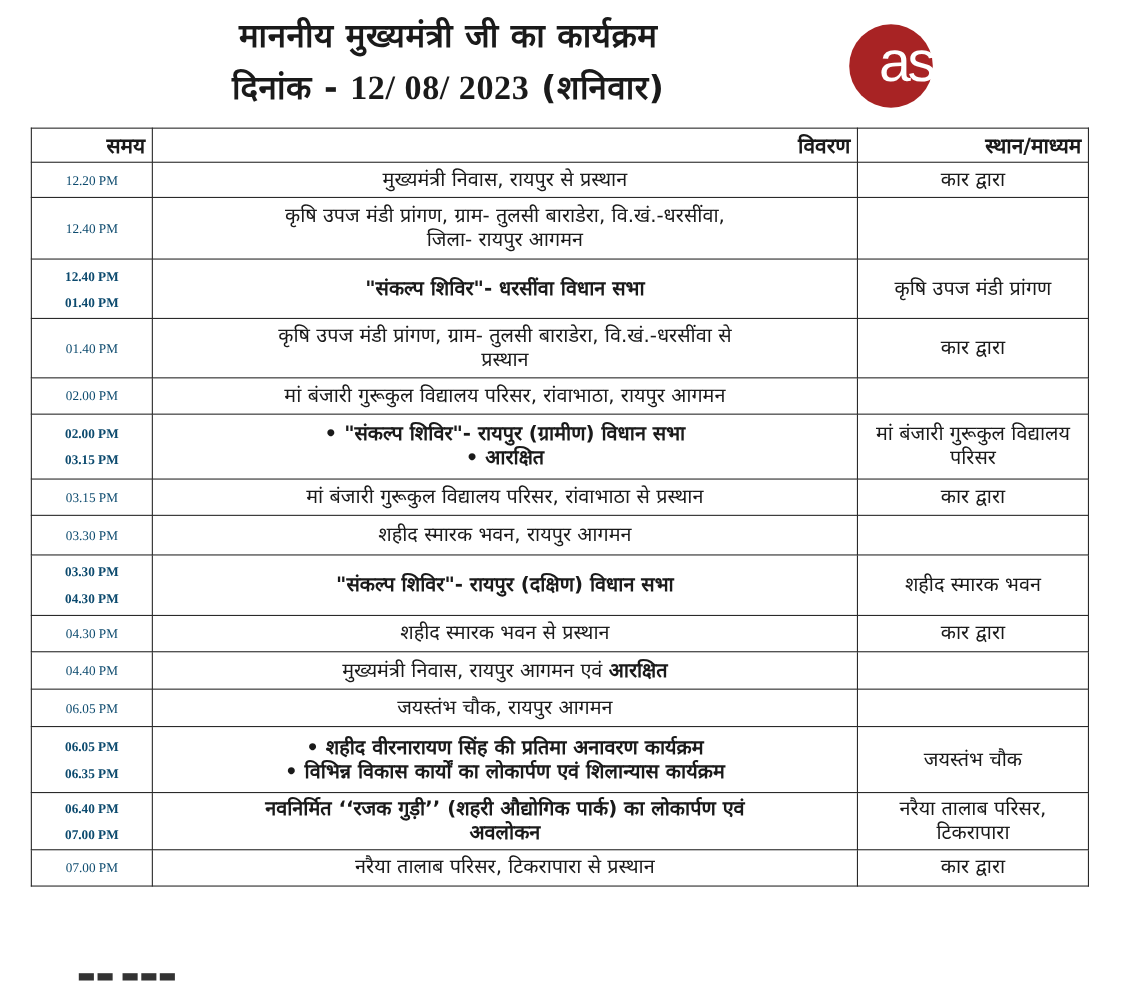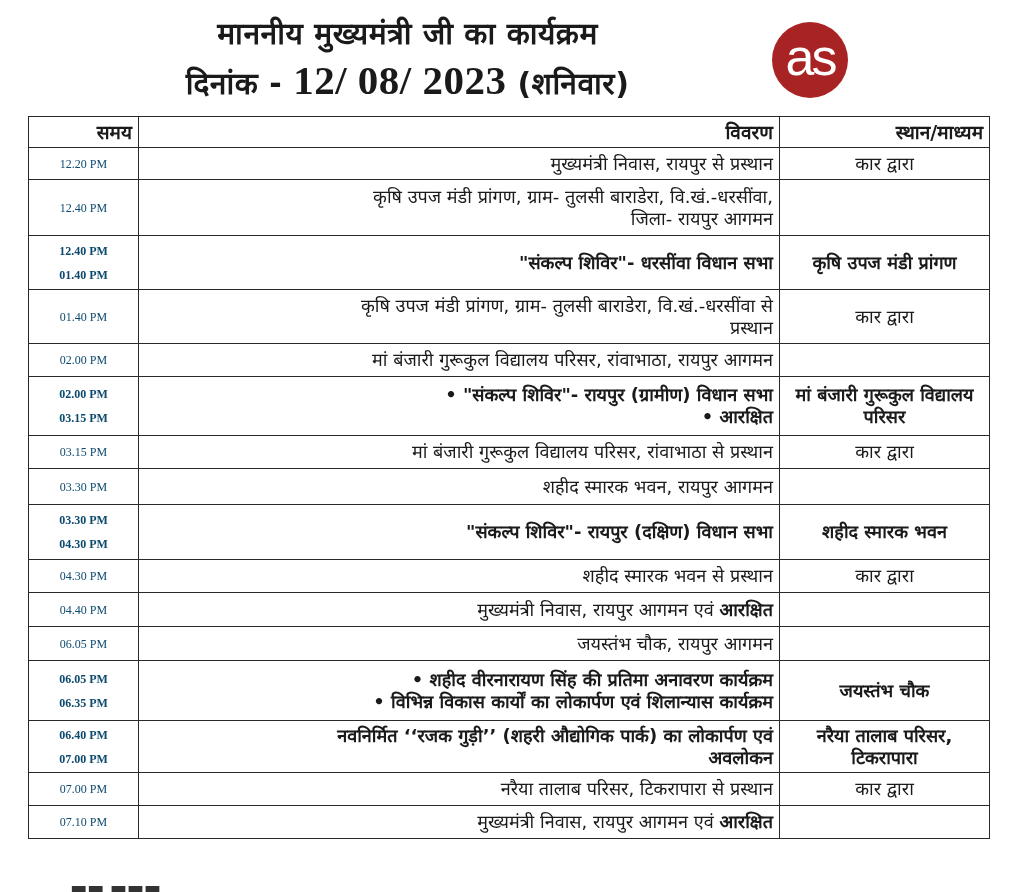--- a/index.html
+++ b/index.html
@@ -8,47 +8,47 @@
       background: #ffffff; color: #1a1a1a;
       font-family: "DejaVu Sans", sans-serif;
       position: relative;
     }
     .title {
       position: absolute; left: 0; width: 815px; top: 14px;
       text-align: center; font-weight: bold; font-size: 30px; line-height: 40px;
       letter-spacing: 0.5px;
     }
     .title .line2 { margin-top: 6px; }
-    .title .num { font-family: "Liberation Serif", serif; font-size: 41px; }
+    .title .num { font-family: "Liberation Serif", serif; font-size: 31px; }
     .logo {
       position: absolute; left: 772px; top: 22px; width: 76px; height: 76px;
       border-radius: 50%; background: #a82324;
       color: #fff; font-family: "Liberation Sans", sans-serif; font-size: 52px;
-      line-height: 70px; text-align: center; letter-spacing: -3px;
+      line-height: 70px; text-align: right; letter-spacing: -3px;
     }
     table.sched {
       position: absolute; left: 28px; top: 116px; width: 961px;
       border-collapse: collapse; table-layout: fixed;
     }
     table.sched td, table.sched th {
       border: 1.5px solid #2a2a2a; padding: 0 6px; vertical-align: middle;
     }
     col.c-time { width: 110px; }
     col.c-desc { width: 641px; }
     col.c-loc { width: 210px; }
     th { font-weight: bold; font-size: 19px; height: 30px; text-align: right; }
     td.time {
       font-family: "Liberation Serif", serif; font-size: 12px; text-align: center;
       line-height: 24px; color: #0c4a6e;
     }
     td.time.bold { font-weight: bold; }
-    td.desc { font-size: 18px; line-height: 22px; text-align: right; }
+    td.desc { font-size: 18px; line-height: 22px; text-align: center; }
     td.desc.bold { font-weight: bold; }
     td.loc { font-size: 18px; line-height: 22px; text-align: center; }
-    td.loc.bold { font-weight: bold; }
+    td.loc.bold { font-weight: normal; }
     .desc .bullet { display: block; }
     .desc .bullet::before { content: "• "; }
     .strong { font-weight: bold; }
     .cutoff {
       position: absolute; left: 70px; top: 884px; height: 8px; width: 120px;
       overflow: hidden; color: #333; font-size: 18px; line-height: 8px;
     }
   </style>
 </head>
 <body>
@@ -214,23 +214,16 @@
       </tr>
       <tr style="height: 33px;">
         <td class="time">
           <div>07.00 PM</div>
         </td>
         <td class="desc">
           <div>नरैया तालाब परिसर, टिकरापारा से प्रस्थान</div>
         </td>
         <td class="loc">कार द्वारा</td>
       </tr>
-      <tr style="height: 33px;">
-        <td class="time">
-          <div>07.10 PM</div>
-        </td>
-        <td class="desc"><span>मुख्यमंत्री निवास, रायपुर आगमन एवं </span><span class="strong">आरक्षित</span></td>
-        <td class="loc"></td>
-      </tr>
     </tbody>
 </table>
 
 <div class="cutoff">▬▬ ▬▬▬</div>
 
 </body></html>

